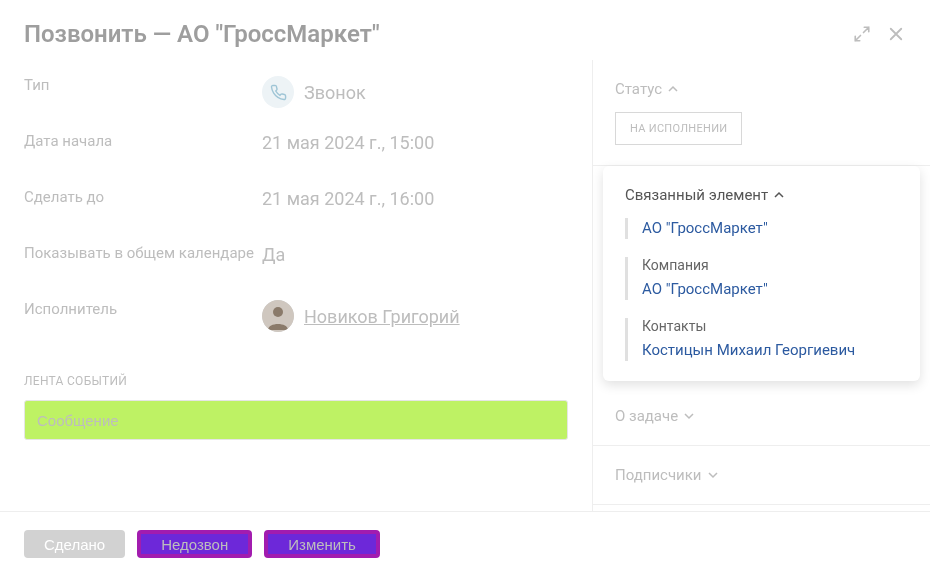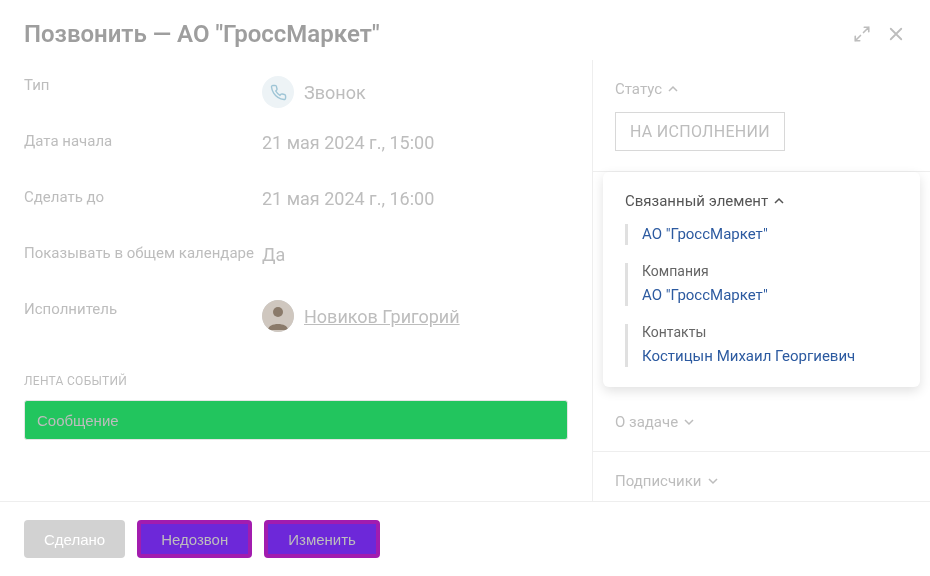--- a/index.html
+++ b/index.html
@@ -134,34 +134,34 @@
       margin-bottom: 12px;
     }
     .message-input {
       width: 100%;
       height: 40px;
       border: 1px solid #e5e5e5;
       border-radius: 3px;
       padding: 0 12px;
       font-size: 15px;
       color: #555;
-      background: #22c55e;
+      background: #bef264;
       outline: none;
     }
     .message-input::placeholder {
       color: #bdbdbd;
     }
     .dialog-footer {
       border-top: 1px solid #eee;
       padding: 18px 24px;
       display: flex;
       gap: 12px;
     }
     .btn {
-      height: 38px;
+      height: 28px;
       padding: 0 20px;
       border-radius: 4px;
       font-size: 15px;
       cursor: pointer;
       display: inline-flex;
       align-items: center;
       justify-content: center;
       border: 1px solid transparent;
       background: #fff;
     }
@@ -205,21 +205,21 @@
       width: 10px;
       height: 10px;
       display: inline-flex;
     }
     .chev svg { width: 10px; height: 10px; }
     .status-badge {
       display: inline-block;
       margin-top: 14px;
       border: 1px solid #d8d8d8;
       padding: 9px 14px;
-      font-size: 16px;
+      font-size: 11px;
       letter-spacing: 0.3px;
       color: #bdbdbd;
     }
     .related-content {
       margin-top: 14px;
     }
     .related-block {
       border-left: 3px solid #e0e0e0;
       padding-left: 14px;
       margin-bottom: 18px;

